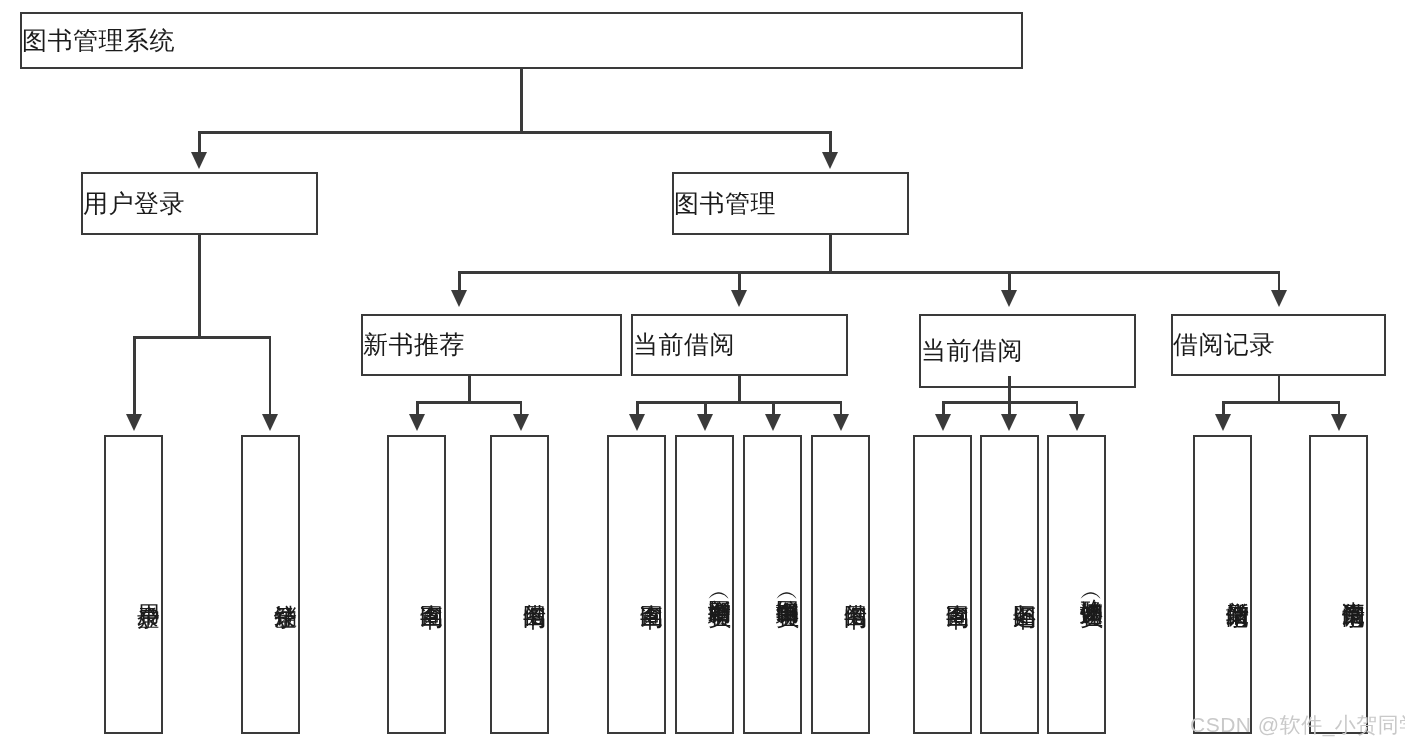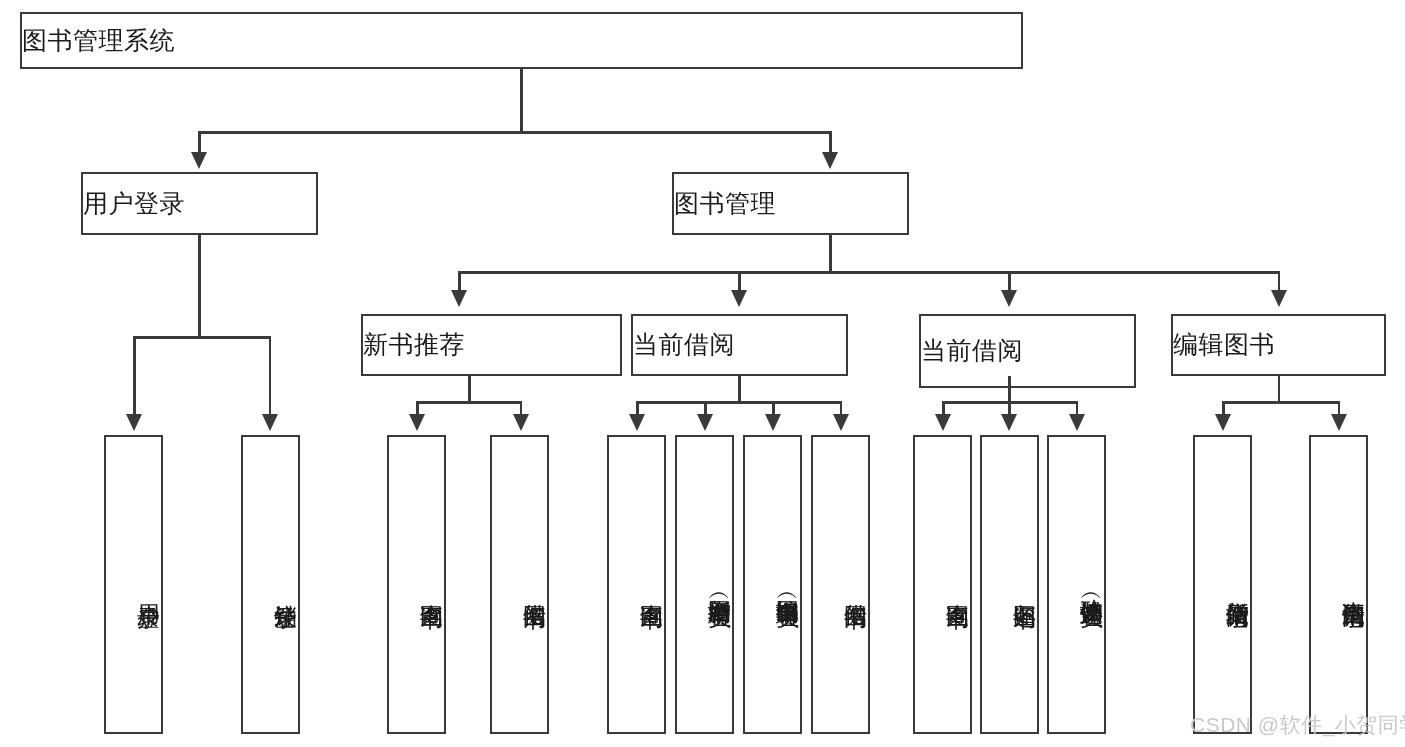--- a/index.html
+++ b/index.html
@@ -120,21 +120,21 @@
   <div class="node h" style="left:361px; top:314px; width:261px; height:62px;font-family:Liberation Serif, serif;">
     <span>新书推荐</span>
   </div>
   <div class="node h" style="left:631px; top:314px; width:217px; height:62px;">
     <span>当前借阅</span>
   </div>
   <div class="node h" style="left:901px; top:314px; width:217px; height:74px;margin-left:18px;">
     <span>当前借阅</span>
   </div>
   <div class="node h" style="left:1171px; top:314px; width:215px; height:62px;">
-    <span>编辑图书</span>
+    <span>借阅记录</span>
   </div>
 
   <div class="ln vt" style="left:468px; top:376px; width:2.5px; height:27px;"></div>
   <div class="ln hz" style="left:416px; top:401px; width:106px; height:2.5px;"></div>
   <div class="ln vt" style="left:416px; top:401px; width:2.5px; height:15px;"></div>
   <div class="arrow" style="left:409px; top:414px;"></div>
   <div class="ln vt" style="left:519.5px; top:401px; width:2.5px; height:15px;"></div>
   <div class="arrow" style="left:513px; top:414px;"></div>
 
   <div class="ln vt" style="left:738px; top:376px; width:2.5px; height:27px;"></div>

